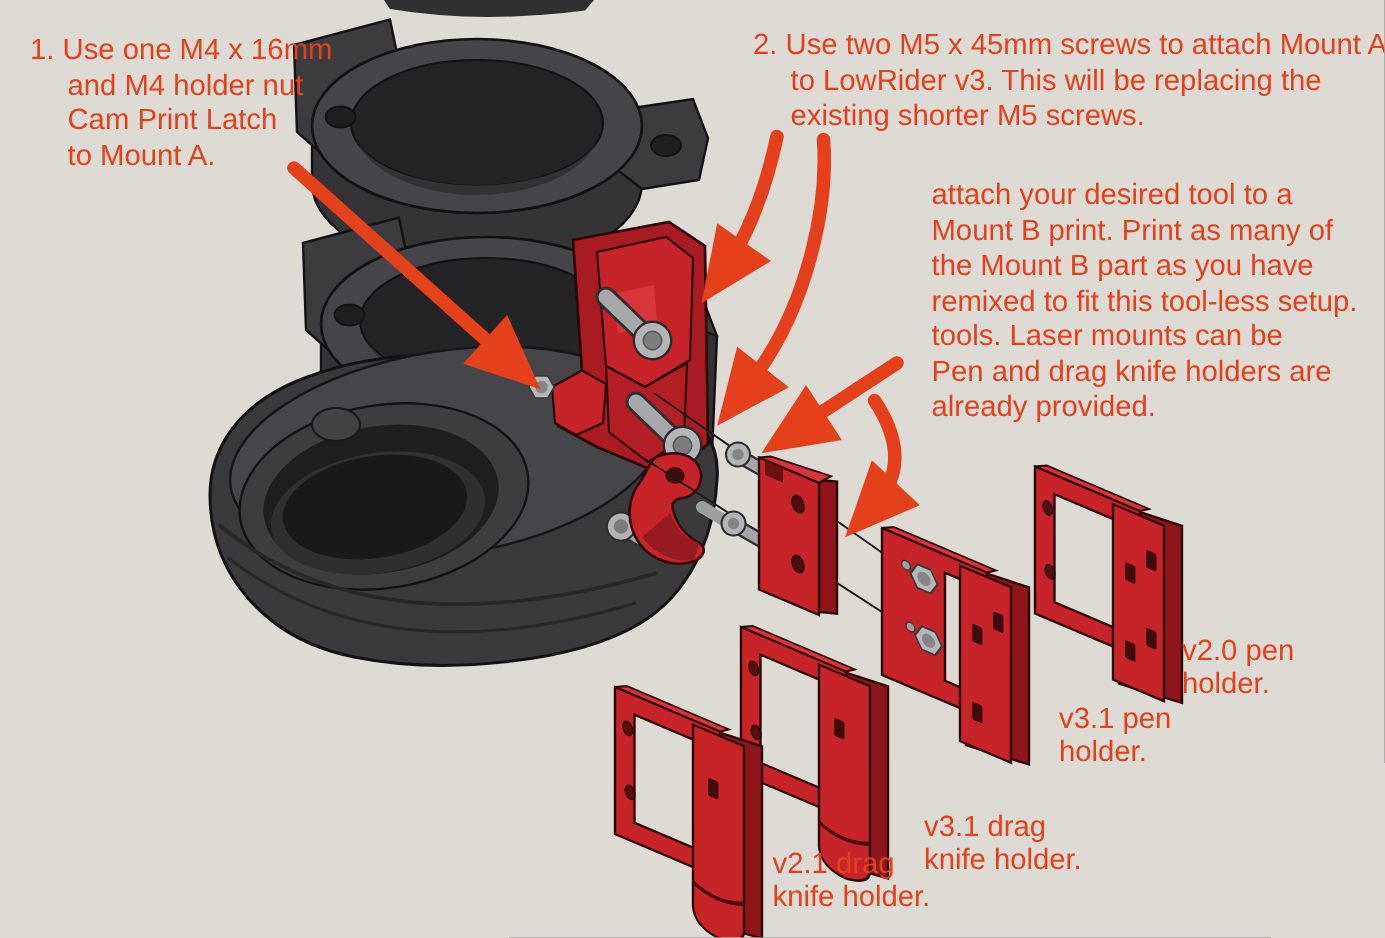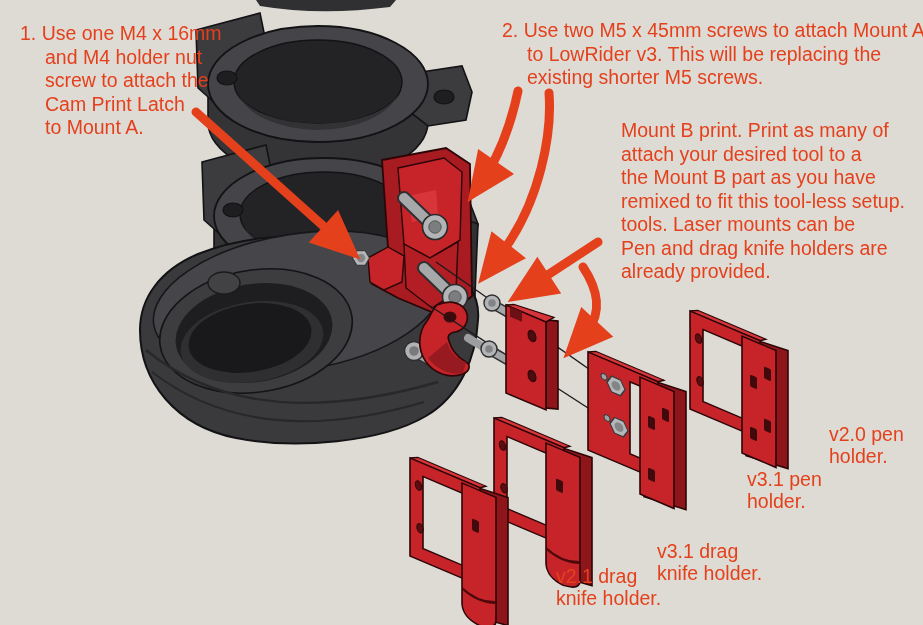--- a/index.html
+++ b/index.html
@@ -9,21 +9,21 @@
   html,body{margin:0;padding:0;background:#888;}
   .stage{
     position:relative;width:923px;height:625px;background:var(--bg);
     overflow:hidden;font-family:"Liberation Sans",sans-serif;
   }
   .stage svg{position:absolute;left:0;top:0;}
   .ann{position:absolute;color:var(--red);font-size:19.5px;line-height:23.5px;font-weight:400;}
   .ann .ln{white-space:nowrap;}
   .ann .cont{margin-left:25px;}
   .plabel{position:absolute;color:var(--red);font-size:19.5px;line-height:22px;}
-  .plabel .ln{white-space:nowrap;margin-left:41px;}
+  .plabel .ln{white-space:nowrap;}
 </style>
 </head>
 <body>
 
 <div class="stage">
 
 <svg width="923" height="625" viewBox="0 0 923 625">
   <defs>
 
     <g id="clampRing">
@@ -184,34 +184,33 @@
     <g>
       <path d="M583,267 C599,291 601,313 588,330"></path>
       <use href="#ah" transform="translate(571,350) rotate(133)"></use>
     </g>
   </g>
 </svg>
 
 <div class="ann" style="left:20px;top:22px">
   <div class="ln">1. Use one M4 x 16mm</div>
   <div class="ln cont">and M4 holder nut</div>
-  <div class="ln cont">screw to attach the</div>
   <div class="ln cont">Cam Print Latch</div>
   <div class="ln cont">to Mount A.</div>
 </div>
 
 <div class="ann" style="left:502px;top:19px">
   <div class="ln">2. Use two M5 x 45mm screws to attach Mount A</div>
   <div class="ln cont">to LowRider v3. This will be replacing the</div>
   <div class="ln cont">existing shorter M5 screws.</div>
 </div>
 
 <div class="ann" style="left:596px;top:119px">
+  <div class="ln cont">attach your desired tool to a</div>
   <div class="ln cont">Mount B print. Print as many of</div>
-  <div class="ln cont">attach your desired tool to a</div>
   <div class="ln cont">the Mount B part as you have</div>
   <div class="ln cont">remixed to fit this tool-less setup.</div>
   <div class="ln cont">tools. Laser mounts can be</div>
   <div class="ln cont">Pen and drag knife holders are</div>
   <div class="ln cont">already provided.</div>
 </div>
 
 <div class="plabel" style="left:788px;top:423px">
   <div class="ln">v2.0 pen</div>
   <div class="ln">holder.</div>

